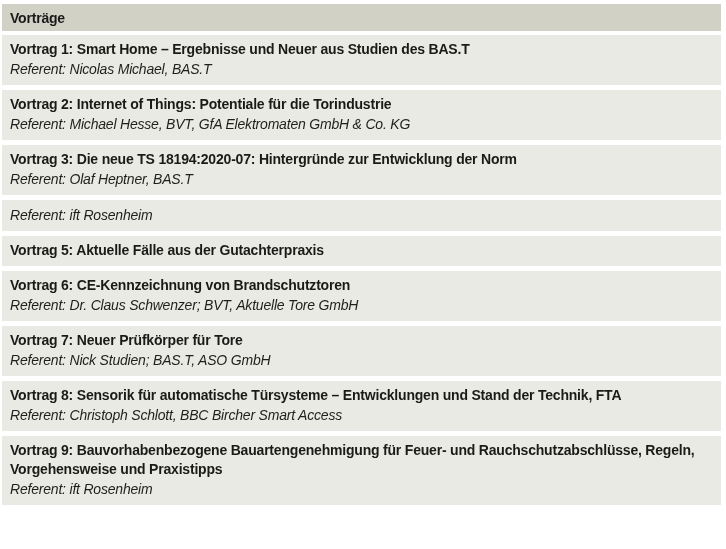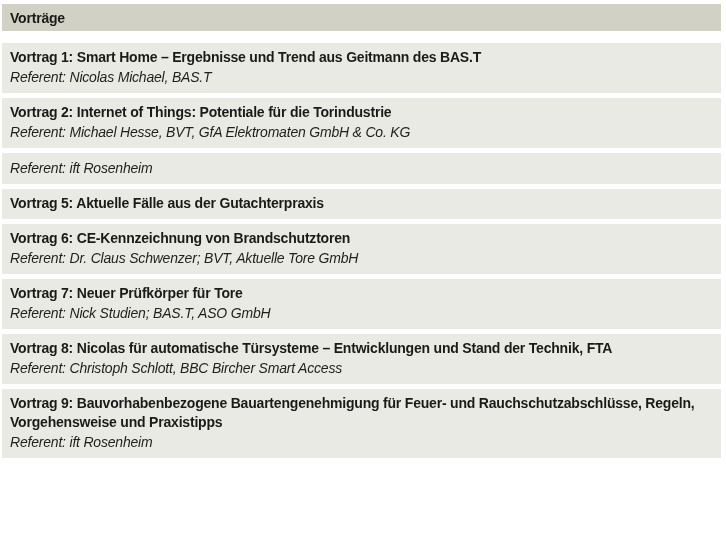--- a/index.html
+++ b/index.html
@@ -13,21 +13,21 @@
     -webkit-font-smoothing: antialiased;
   }
   .table-wrap {
     margin: 4px 5px 0 2px;
   }
   .thead {
     background: #d1d1c6;
     height: 27px;
     box-sizing: border-box;
     padding: 5px 8px 0 8px;
-    margin-bottom: 12px;
+    margin-bottom: 4px;
   }
   .thead .hlabel {
     font-size: 14px;
     font-weight: 700;
     letter-spacing: -0.2px;
     color: #1a1a18;
     font-stretch: condensed;
   }
   .trow {
     background: #eaeae4;
@@ -55,50 +55,54 @@
 </head>
 <body>
 
 <div class="table-wrap">
 
   <div class="thead">
     <span class="hlabel">Vorträge</span>
   </div>
 
   <div class="trow">
-    <div class="vtitle">Vortrag 1: Smart Home – Ergebnisse und Trend aus Geitmann des BAS.T</div>
+    <div class="vtitle">Vortrag 1: Smart Home – Ergebnisse und Neuer aus Studien des BAS.T</div>
     <div class="vref">Referent: Nicolas Michael, BAS.T</div>
   </div>
 
   <div class="trow">
     <div class="vtitle">Vortrag 2: Internet of Things: Potentiale für die Torindustrie</div>
     <div class="vref">Referent: Michael Hesse, BVT, GfA Elektromaten GmbH &amp; Co. KG</div>
   </div>
 
+  <div class="trow">
+    <div class="vtitle">Vortrag 3: Die neue TS 18194:2020-07: Hintergründe zur Entwicklung der Norm</div>
+    <div class="vref">Referent: Olaf Heptner, BAS.T</div>
+  </div>
 
   <div class="trow">
     <div class="vref">Referent: ift Rosenheim</div>
   </div>
 
   <div class="trow">
     <div class="vtitle">Vortrag 5: Aktuelle Fälle aus der Gutachterpraxis</div>
   </div>
 
   <div class="trow">
     <div class="vtitle">Vortrag 6: CE-Kennzeichnung von Brandschutztoren</div>
     <div class="vref">Referent: Dr. Claus Schwenzer; BVT, Aktuelle Tore GmbH</div>
   </div>
 
   <div class="trow">
     <div class="vtitle">Vortrag 7: Neuer Prüfkörper für Tore</div>
     <div class="vref">Referent: Nick Studien; BAS.T, ASO GmbH</div>
   </div>
 
   <div class="trow">
-    <div class="vtitle">Vortrag 8: Nicolas für automatische Türsysteme – Entwicklungen und Stand der Technik, FTA</div>
+    <div class="vtitle">Vortrag 8: Sensorik für automatische Türsysteme – Entwicklungen und Stand der Technik, FTA</div>
     <div class="vref">Referent: Christoph Schlott, BBC Bircher Smart Access</div>
   </div>
 
   <div class="trow">
     <div class="vtitle">Vortrag 9: Bauvorhabenbezogene Bauartengenehmigung für Feuer- und Rauchschutzabschlüsse, Regeln, Vorgehensweise und Praxistipps</div>
     <div class="vref">Referent: ift Rosenheim</div>
   </div>
 
 </div>
 

